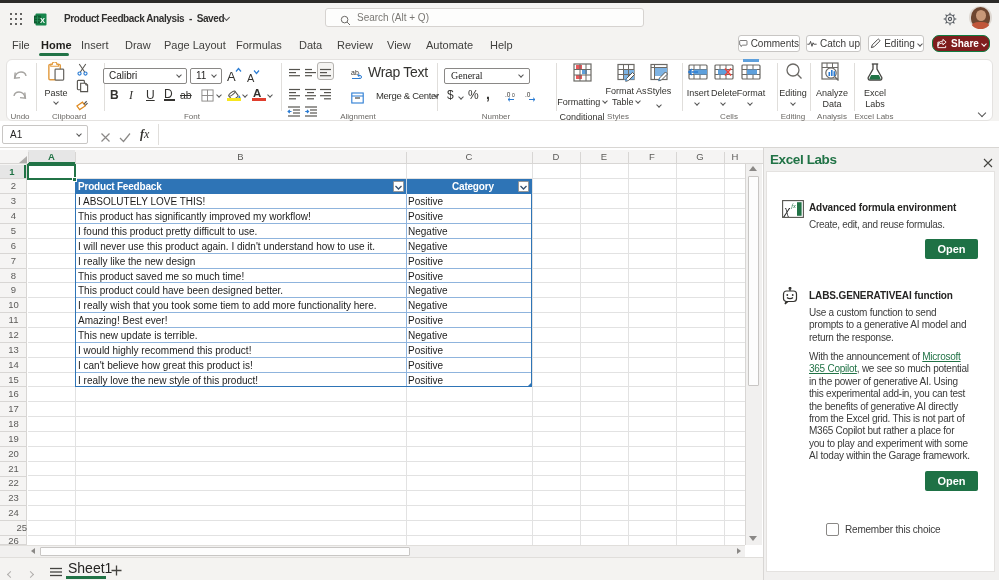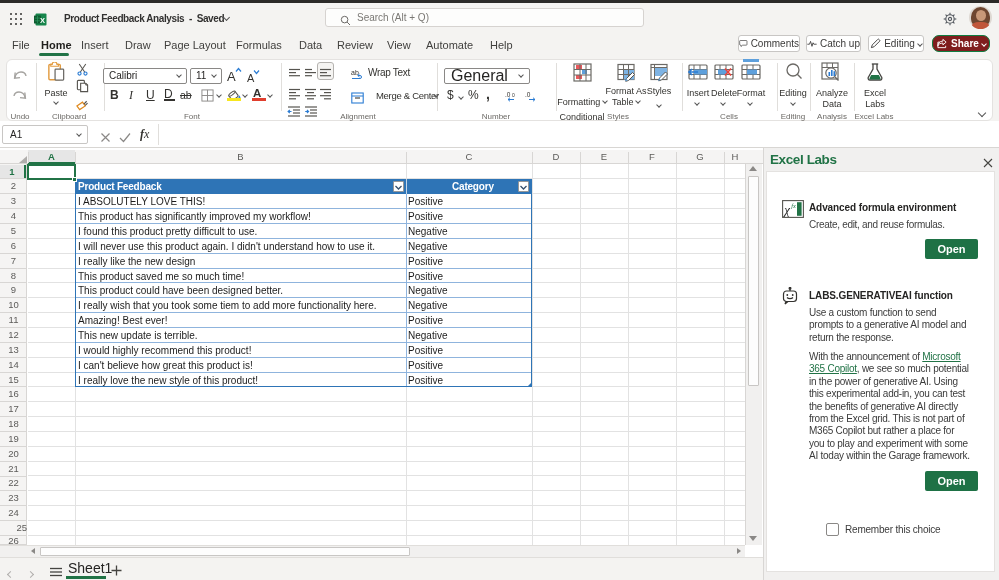--- a/index.html
+++ b/index.html
@@ -237,30 +237,30 @@
           <line x1="6" y1="5" x2="13" y2="5"></line>
           <line x1="6" y1="8" x2="13" y2="8"></line>
           <line x1="1" y1="11" x2="13" y2="11"></line>
         </g>
         <path d="M1.2 6.5 l3.2 0 m-1.5-1.5 l1.7 1.5-1.7 1.5" stroke="#2b7cd3" fill="none" stroke-width="1.1"></path>
       </svg></div>
 <div class="ab" style="left:351px;top:67px;width:13px;height:12px;"><svg width="13" height="12" viewBox="0 0 13 12">
         <text x="0" y="6" font-size="7" fill="#33322f" font-family="Liberation Sans">ab</text>
         <path d="M1 9.5 h8 a1.5 1.5 0 0 0 0-3 h-2 m1.5-1.5 l-1.8 1.5 1.8 1.5" fill="none" stroke="#2b7cd3" stroke-width="1"></path>
       </svg></div>
-<div class="ab" style="left:368px;top:66px;height:13px;line-height:13px;font-size:10px;letter-spacing:-0.3px;color:#33322f;white-space:nowrap;">Wrap Text</div>
+<div class="ab" style="left:368px;top:66px;height:13px;line-height:13px;font-size:14px;letter-spacing:-0.3px;color:#33322f;white-space:nowrap;">Wrap Text</div>
 <div class="ab" style="left:351px;top:90px;width:13px;height:12px;"><svg width="13" height="12" viewBox="0 0 13 12">
         <rect x="0.8" y="1" width="11.4" height="10" fill="none" stroke="#2b7cd3" stroke-width="1.1"></rect>
         <line x1="0.8" y1="4" x2="12.2" y2="4" stroke="#2b7cd3"></line>
         <line x1="4" y1="6" x2="9" y2="6" stroke="#56544f" stroke-width="1.3"></line>
       </svg></div>
 <div class="ab" style="left:368px;top:89px;height:13px;line-height:13px;font-size:9.5px;letter-spacing:-0.3px;color:#33322f;white-space:nowrap;padding-left:8px;">Merge &amp; Center</div>
 <div class="ab chs" style="left:434px;top:93px;"></div>
 <div class="ab" style="left:444px;top:68px;width:86px;height:16px;border:1px solid #8a8886;border-radius:2px;background:#fff;"></div>
-<div class="ab" style="left:451px;top:70px;height:28px;line-height:12px;font-size:16px;color:#252423;">General</div>
+<div class="ab" style="left:451px;top:70px;height:28px;line-height:12px;font-size:10px;color:#252423;font-family:Liberation Serif, serif;">General</div>
 <div class="ab chs" style="left:519px;top:73px;"></div>
 <div class="ab" style="left:447px;top:88px;width:10px;height:15px;line-height:15px;font-size:12px;color:#33322f;">$</div>
 <div class="ab chs" style="left:459px;top:95px;"></div>
 <div class="ab" style="left:468px;top:88px;width:14px;height:15px;line-height:15px;font-size:12px;color:#33322f;">%</div>
 <div class="ab" style="left:486px;top:86px;width:8px;height:16px;line-height:16px;font-size:14px;font-weight:bold;color:#33322f;">,</div>
 <div class="ab" style="left:505px;top:88px;width:15px;height:12px;"><svg width="15" height="12" viewBox="0 0 15 12">
         <text x="0" y="6.5" font-size="6.5" fill="#33322f">.0</text>
         <text x="7" y="6.5" font-size="5" fill="#33322f">0</text>
         <path d="M9 9.5 h-6 m2-1.8 l-2 1.8 2 1.8" fill="none" stroke="#2b7cd3" stroke-width="1"></path>
       </svg></div>

